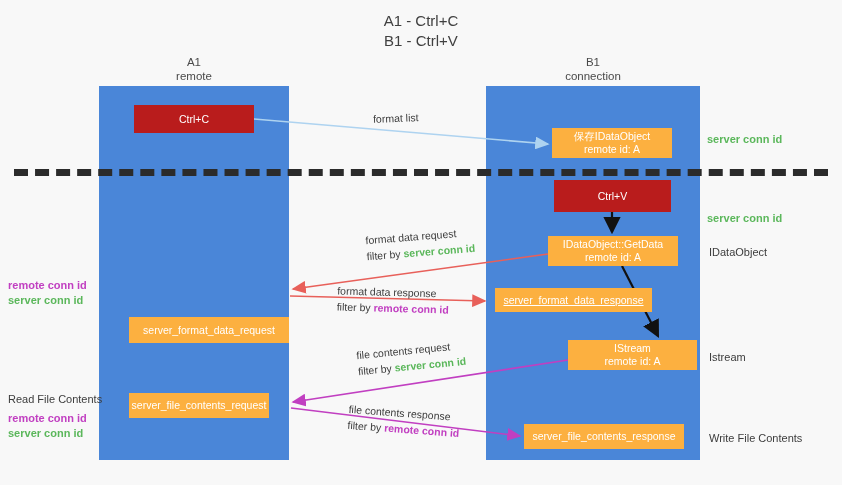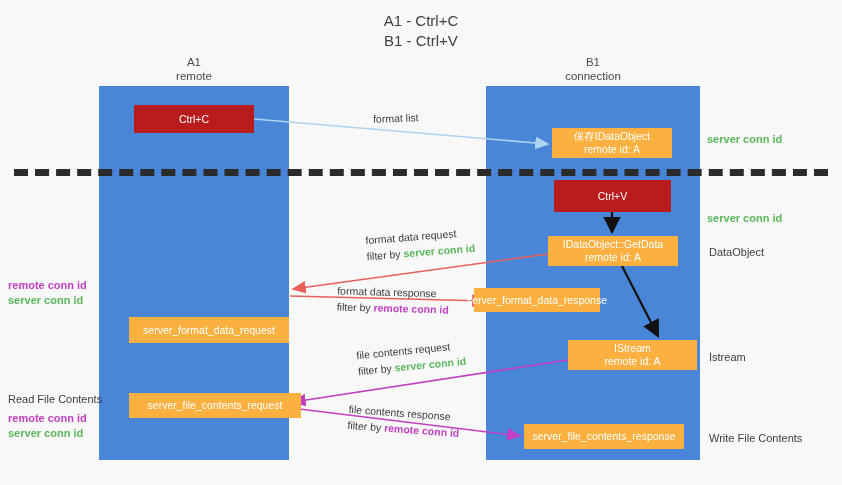--- a/index.html
+++ b/index.html
@@ -45,23 +45,23 @@
     white-space:nowrap;
   }
   .box.green{background:#b91c1c;}
   .box.orange{background:#fcb040;}
 
   #box-ctrl-c{left:134px;top:105px;width:120px;height:28px;}
   #box-save-idataobject{left:552px;top:128px;width:120px;height:30px;}
   #box-ctrl-v{left:554px;top:180px;width:117px;height:32px;}
   #box-getdata{left:548px;top:236px;width:130px;height:30px;}
   #box-format-data-request{left:129px;top:277px;width:160px;height:26px;margin-top:40px;}
-  #box-format-data-response{left:474px;top:288px;width:126px;height:24px;}
+  #box-format-data-response{left:495px;top:288px;width:157px;height:24px;text-decoration:underline;}
   #box-istream{left:568px;top:340px;width:129px;height:30px;}
-  #box-file-contents-request{left:129px;top:393px;width:172px;height:25px;}
+  #box-file-contents-request{left:129px;top:393px;width:140px;height:25px;}
   #box-file-contents-response{left:524px;top:424px;width:160px;height:25px;}
 
   
   .side-label{position:absolute;font-size:11px;line-height:15px;white-space:nowrap;}
   .green-t{color:#5bb75b;font-weight:bold;}
   .purple-t{color:#c13fc1;font-weight:bold;}
   .black-t{color:#3c3c3c;}
 
   #lbl-server-conn-1{left:707px;top:132px;}
   #lbl-server-conn-2{left:707px;top:211px;}
@@ -196,21 +196,21 @@
   <span class="ln"><span class="black-t">filter by </span><span class="green-t">server conn id</span></span>
 </div>
 
 <div class="edge-label" id="elbl-file-res">
   <span class="ln black-t">file contents response</span>
   <span class="ln"><span class="black-t">filter by </span><span class="purple-t">remote conn id</span></span>
 </div>
 
 <div class="side-label green-t" id="lbl-server-conn-1">server conn id</div>
 <div class="side-label green-t" id="lbl-server-conn-2">server conn id</div>
-<div class="side-label black-t" id="lbl-dataobject">DataObject</div>
+<div class="side-label black-t" id="lbl-dataobject">IDataObject</div>
 <div class="side-label black-t" id="lbl-istream">Istream</div>
 <div class="side-label black-t" id="lbl-write-file">Write File Contents</div>
 
 <div class="side-label" id="lbl-left-conn-1">
   <div class="purple-t">remote conn id</div>
   <div class="green-t">server conn id</div>
 </div>
 
 <div class="side-label black-t" id="lbl-left-read">Read File Contents</div>
 

